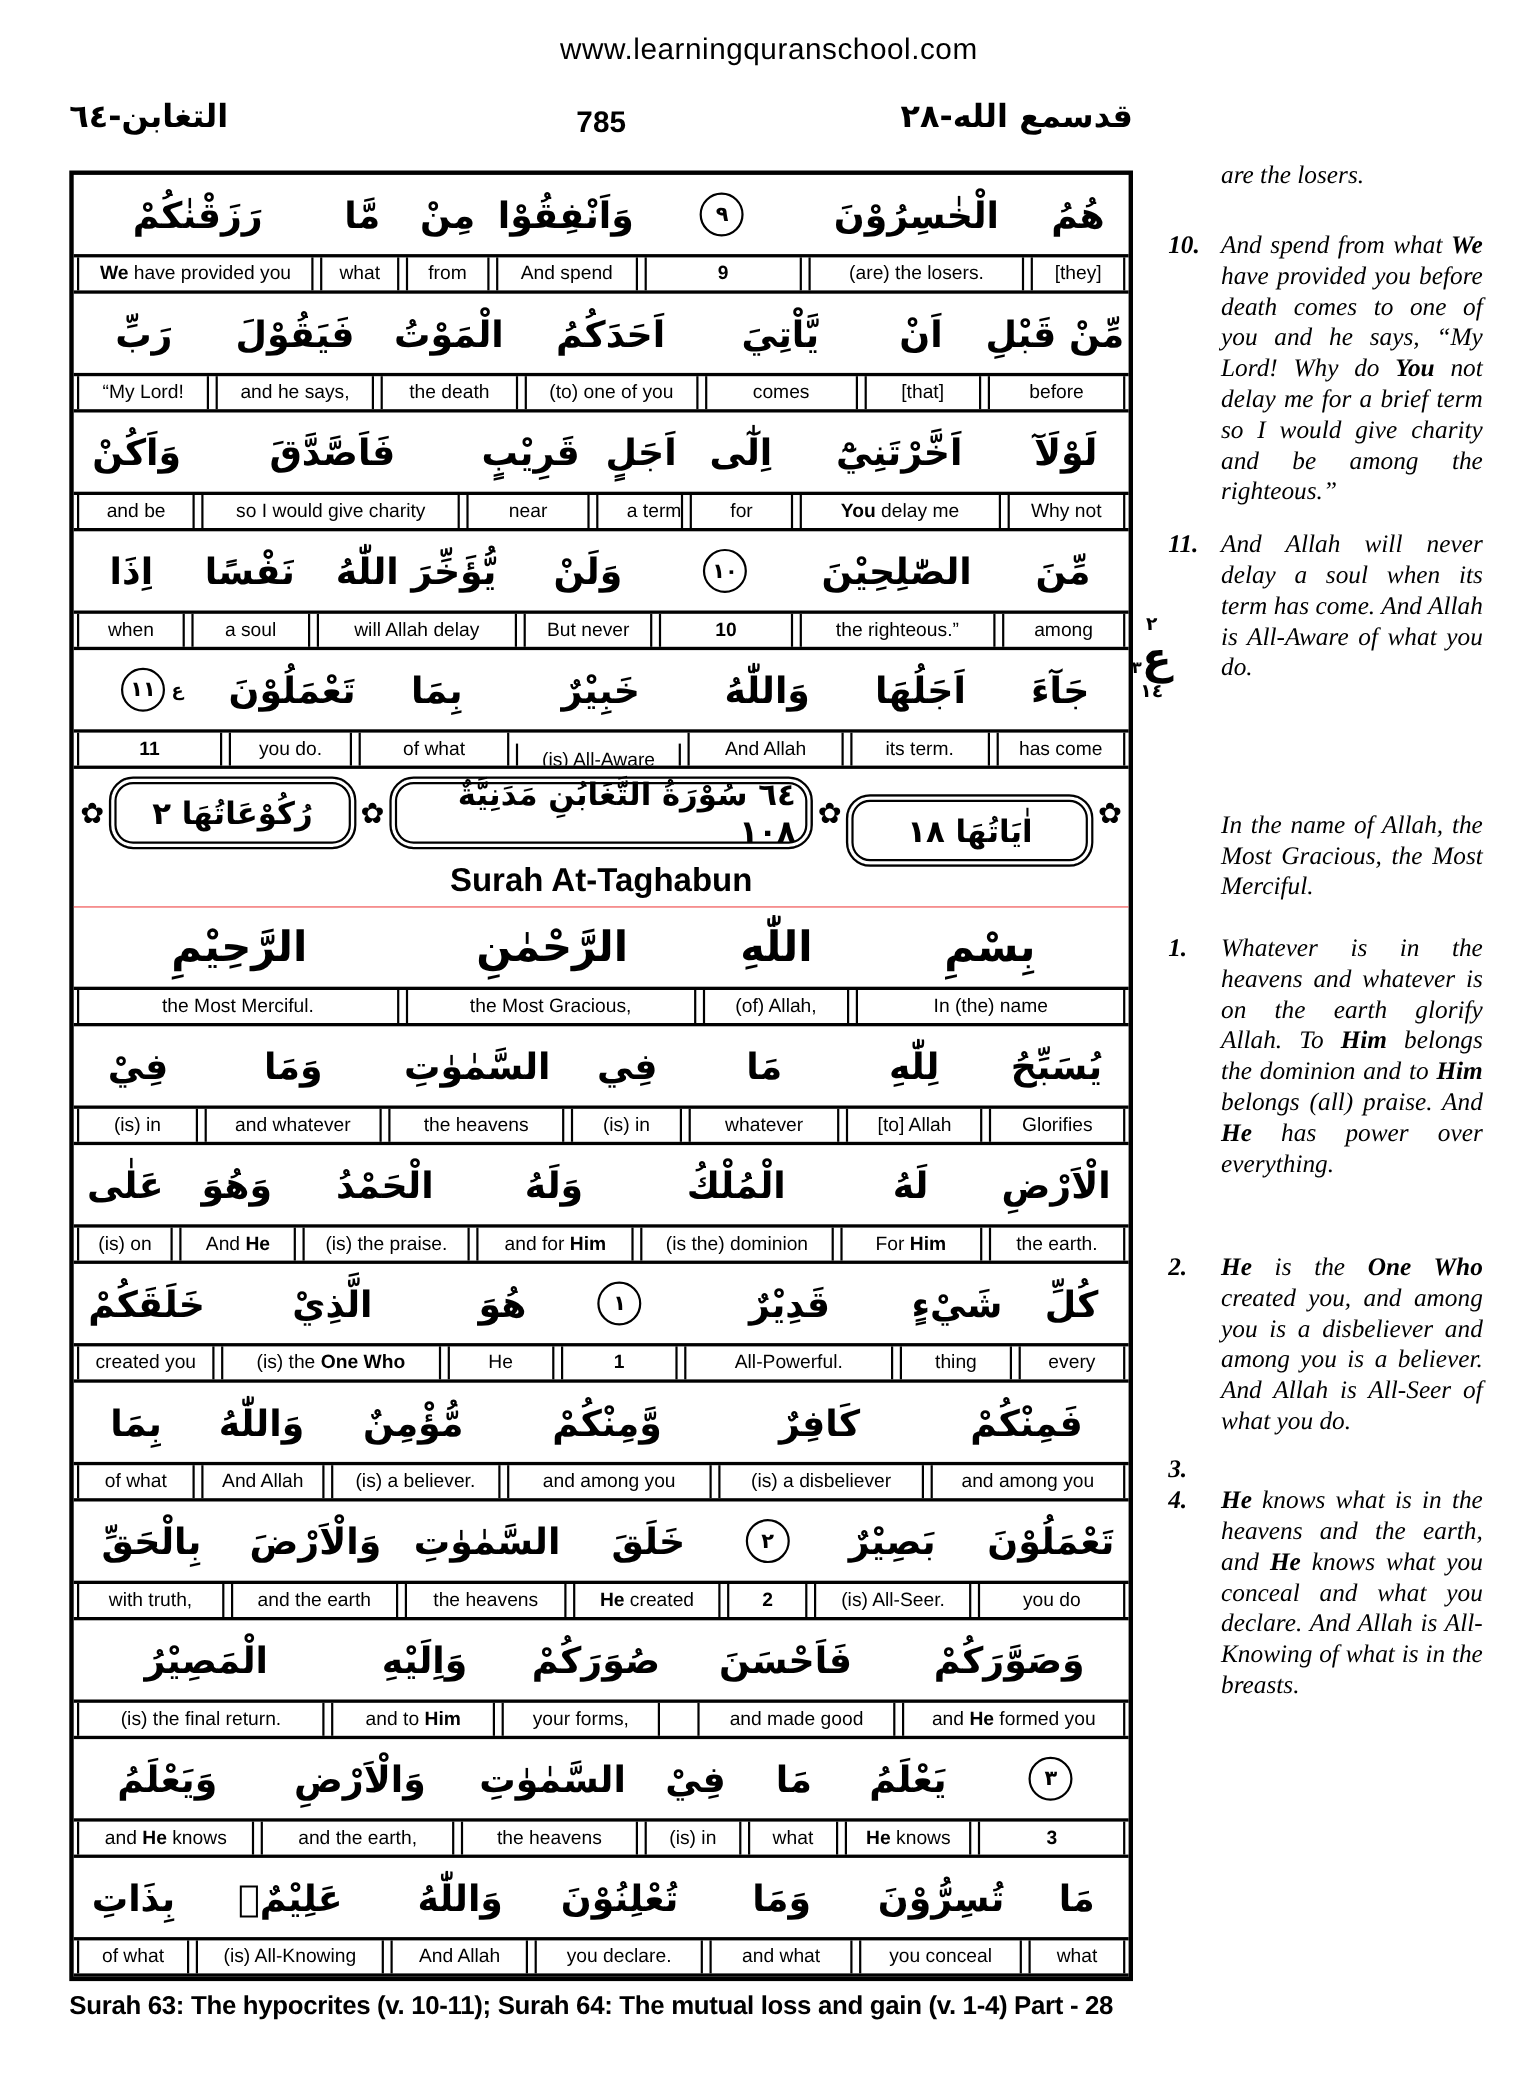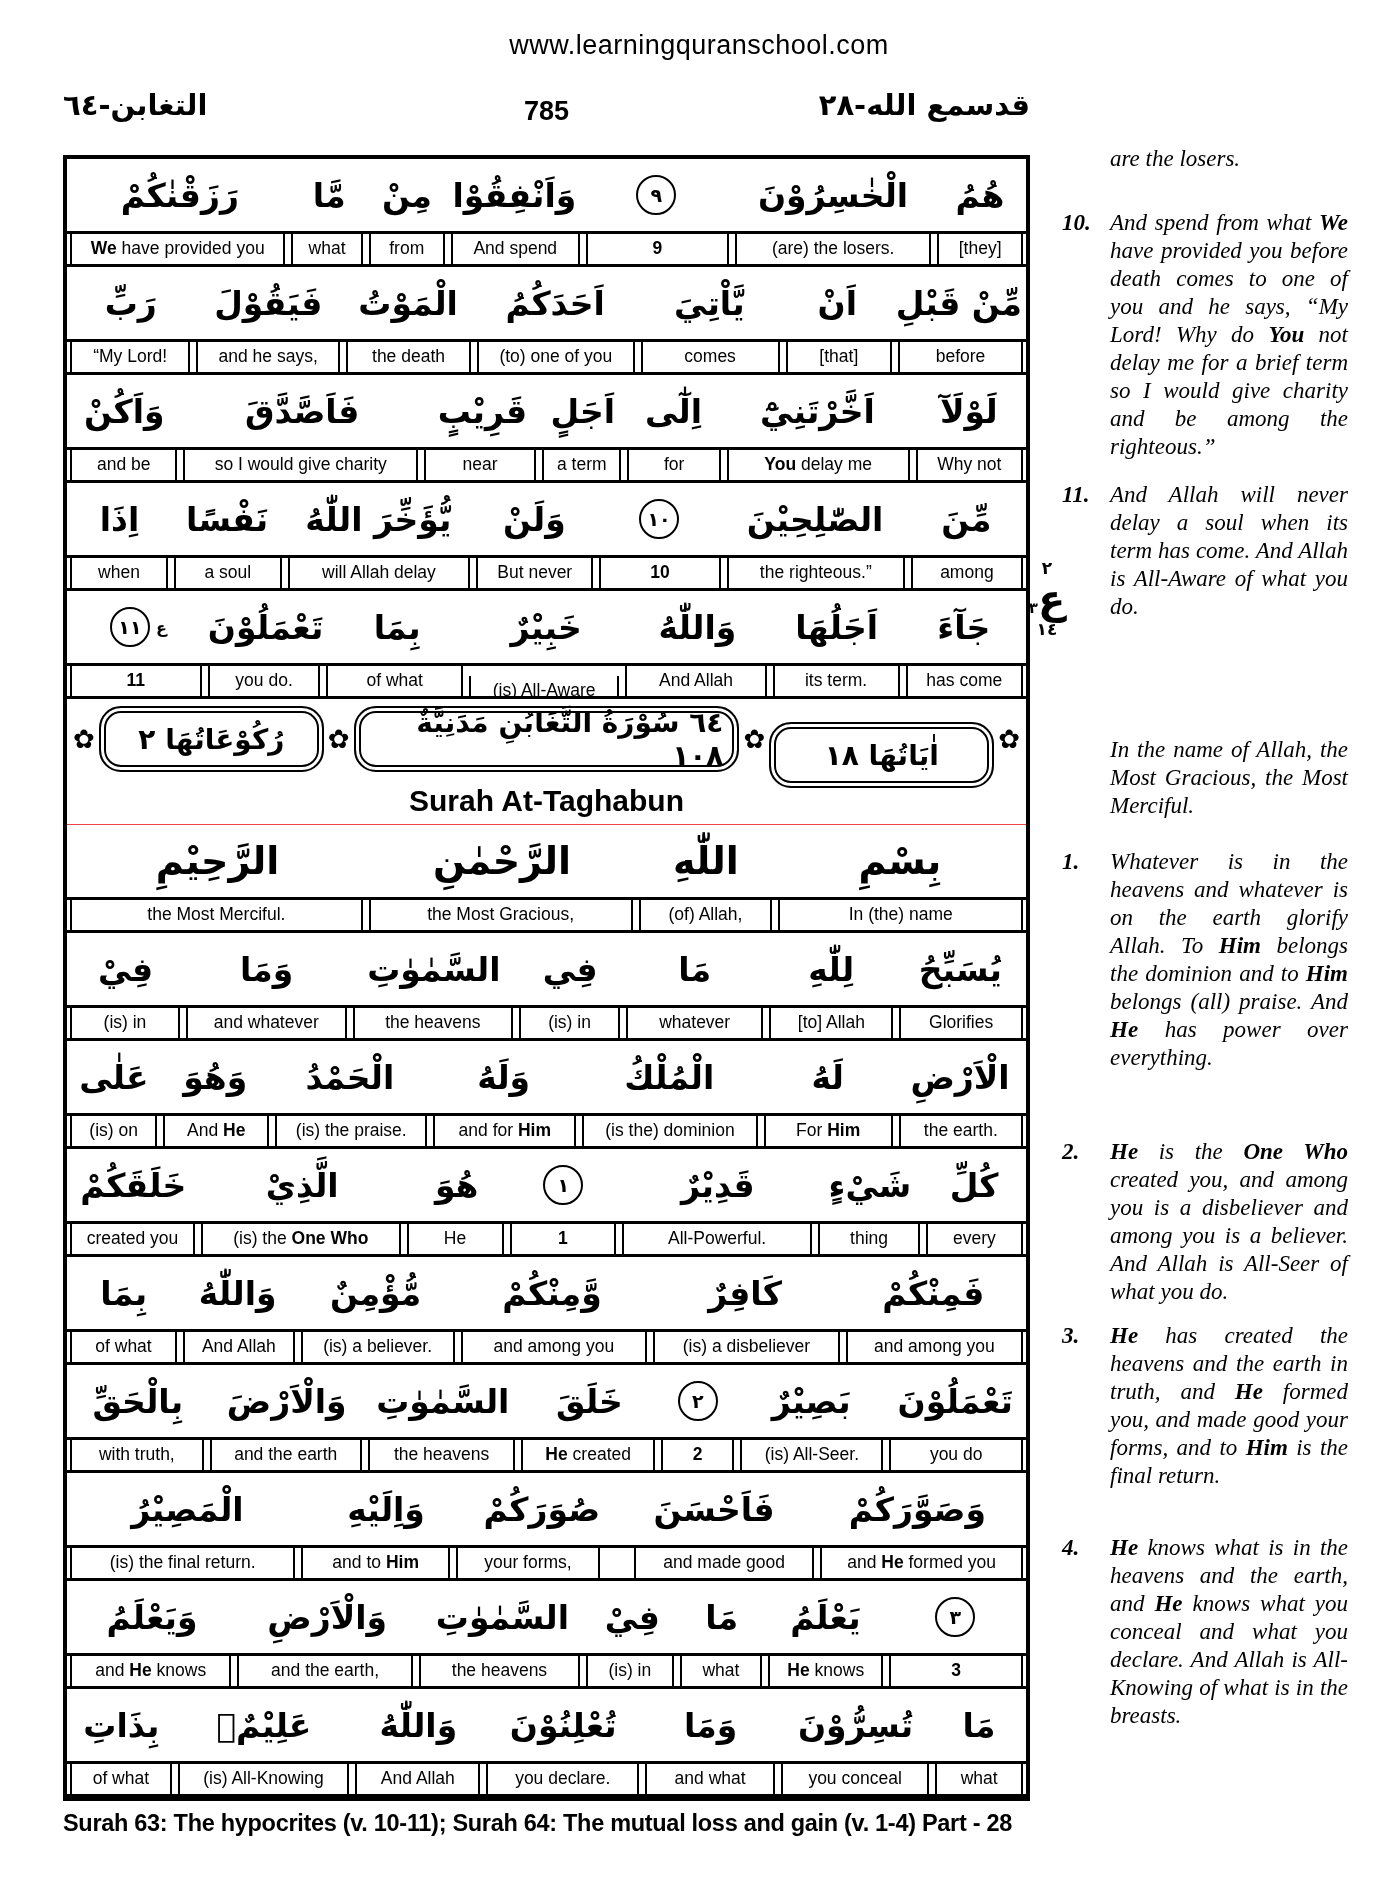--- a/index.html
+++ b/index.html
@@ -95,21 +95,21 @@
       <div class="ar-cell" style="flex: 11.5 1 0px;">قَرِيْبٍ</div>
       <div class="ar-cell" style="flex: 8 1 0px;">اَجَلٍ</div>
       <div class="ar-cell" style="flex: 9.5 1 0px;">اِلٰٓى</div>
       <div class="ar-cell" style="flex: 19 1 0px;">اَخَّرْتَنِيْٓ</div>
       <div class="ar-cell" style="flex: 11 1 0px;">لَوْلَآ</div>
     </div>
     <div class="tr-row">
       <div class="tr-cell" style="flex: 11 1 0px;">and be</div>
       <div class="tr-cell" style="flex: 24.5 1 0px;">so I would give charity</div>
       <div class="tr-cell" style="flex: 11.5 1 0px;">near</div>
-      <div class="tr-cell" style="flex: 8 1 0px;">a term</div>
+      <div class="tr-cell" style="flex: 8 1 0px; text-align: right;">a term</div>
       <div class="tr-cell" style="flex: 9.5 1 0px;">for</div>
       <div class="tr-cell" style="flex: 19 1 0px;"><b>You</b> delay me</div>
       <div class="tr-cell" style="flex: 11 1 0px;">Why not</div>
     </div>
     <div class="ar-row">
       <div class="ar-cell" style="flex: 10 1 0px;">اِذَا</div>
       <div class="ar-cell" style="flex: 11 1 0px;">نَفْسًا</div>
       <div class="ar-cell" style="flex: 19 1 0px;">يُّؤَخِّرَ اللّٰهُ</div>
       <div class="ar-cell" style="flex: 12 1 0px;">وَلَنْ</div>
       <div class="ar-cell" style="flex: 12.5 1 0px;">
@@ -322,17 +322,17 @@
   <div class="r-bot">١٤</div>
 </div>
 
 <div class="sidebar" id="sidebar">
     <div class="para"><span class="pnum"></span><span>are the losers.</span></div>
     <div class="para"><span class="pnum">10.</span><span>And spend from what <b>We</b> have provided you before death comes to one of you and he says, “My Lord! Why do <b>You</b> not delay me for a brief term so I would give charity and be among the righteous.”</span></div>
     <div class="para"><span class="pnum">11.</span><span>And Allah will never delay a soul when its term has come. And Allah is All-Aware of what you do.</span></div>
     <div class="para"><span class="pnum"></span><span>In the name of Allah, the Most Gracious, the Most Merciful.</span></div>
     <div class="para"><span class="pnum">1.</span><span>Whatever is in the heavens and whatever is on the earth glorify Allah. To <b>Him</b> belongs the dominion and to <b>Him</b> belongs (all) praise. And <b>He</b> has power over everything.</span></div>
     <div class="para"><span class="pnum">2.</span><span><b>He</b> is the <b>One Who</b> created you, and among you is a disbeliever and among you is a believer. And Allah is All-Seer of what you do.</span></div>
-    <div class="para"><span class="pnum">3.</span><span><b>He</b> has created the heavens and the earth in truth, and <b>He</b> formed you, and made good your forms, and to <b>Him</b> is the final return.</span></div>
+    <div class="para"><span class="pnum">3.</span></div>
     <div class="para"><span class="pnum">4.</span><span><b>He</b> knows what is in the heavens and the earth, and <b>He</b> knows what you conceal and what you declare. And Allah is All-Knowing of what is in the breasts.</span></div>
   </div>
 
 <div class="footer">Surah 63: The hypocrites (v. 10-11); Surah 64: The mutual loss and gain (v. 1-4)  Part - 28</div>
 
 </body></html>

